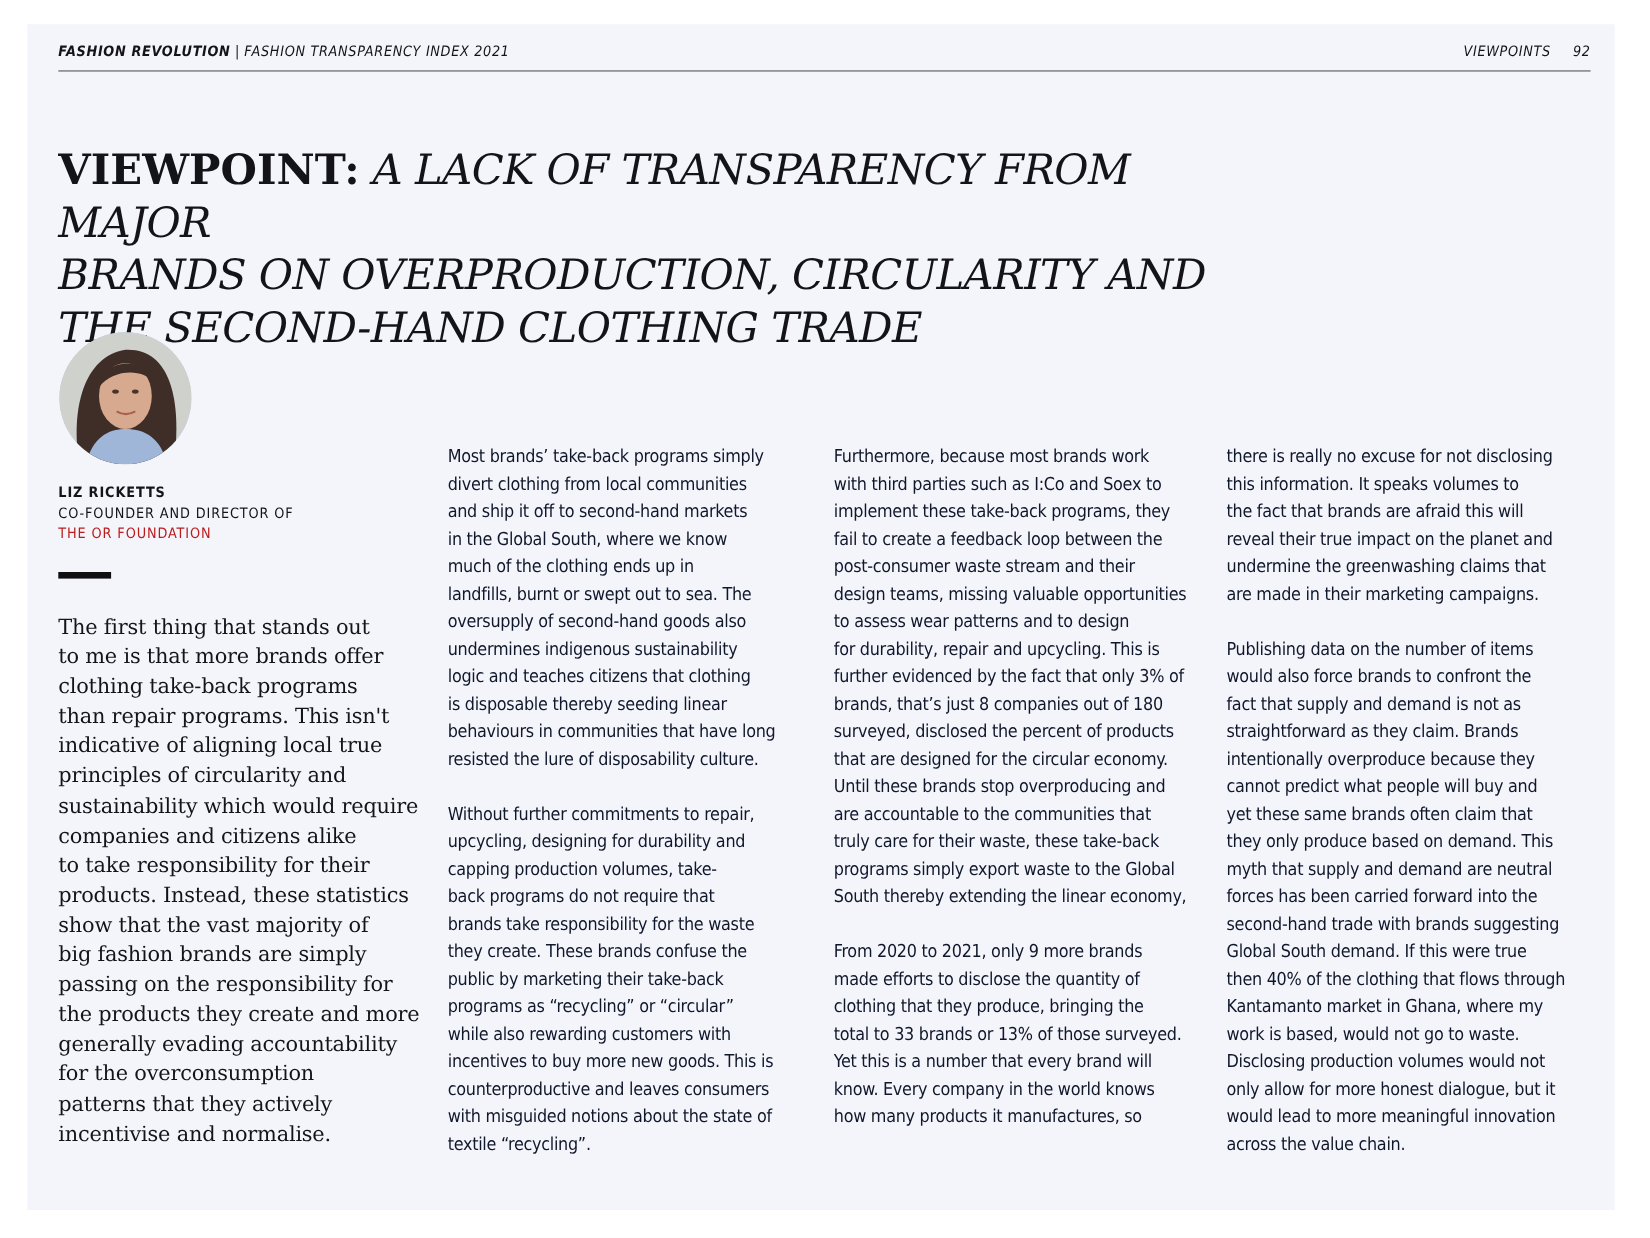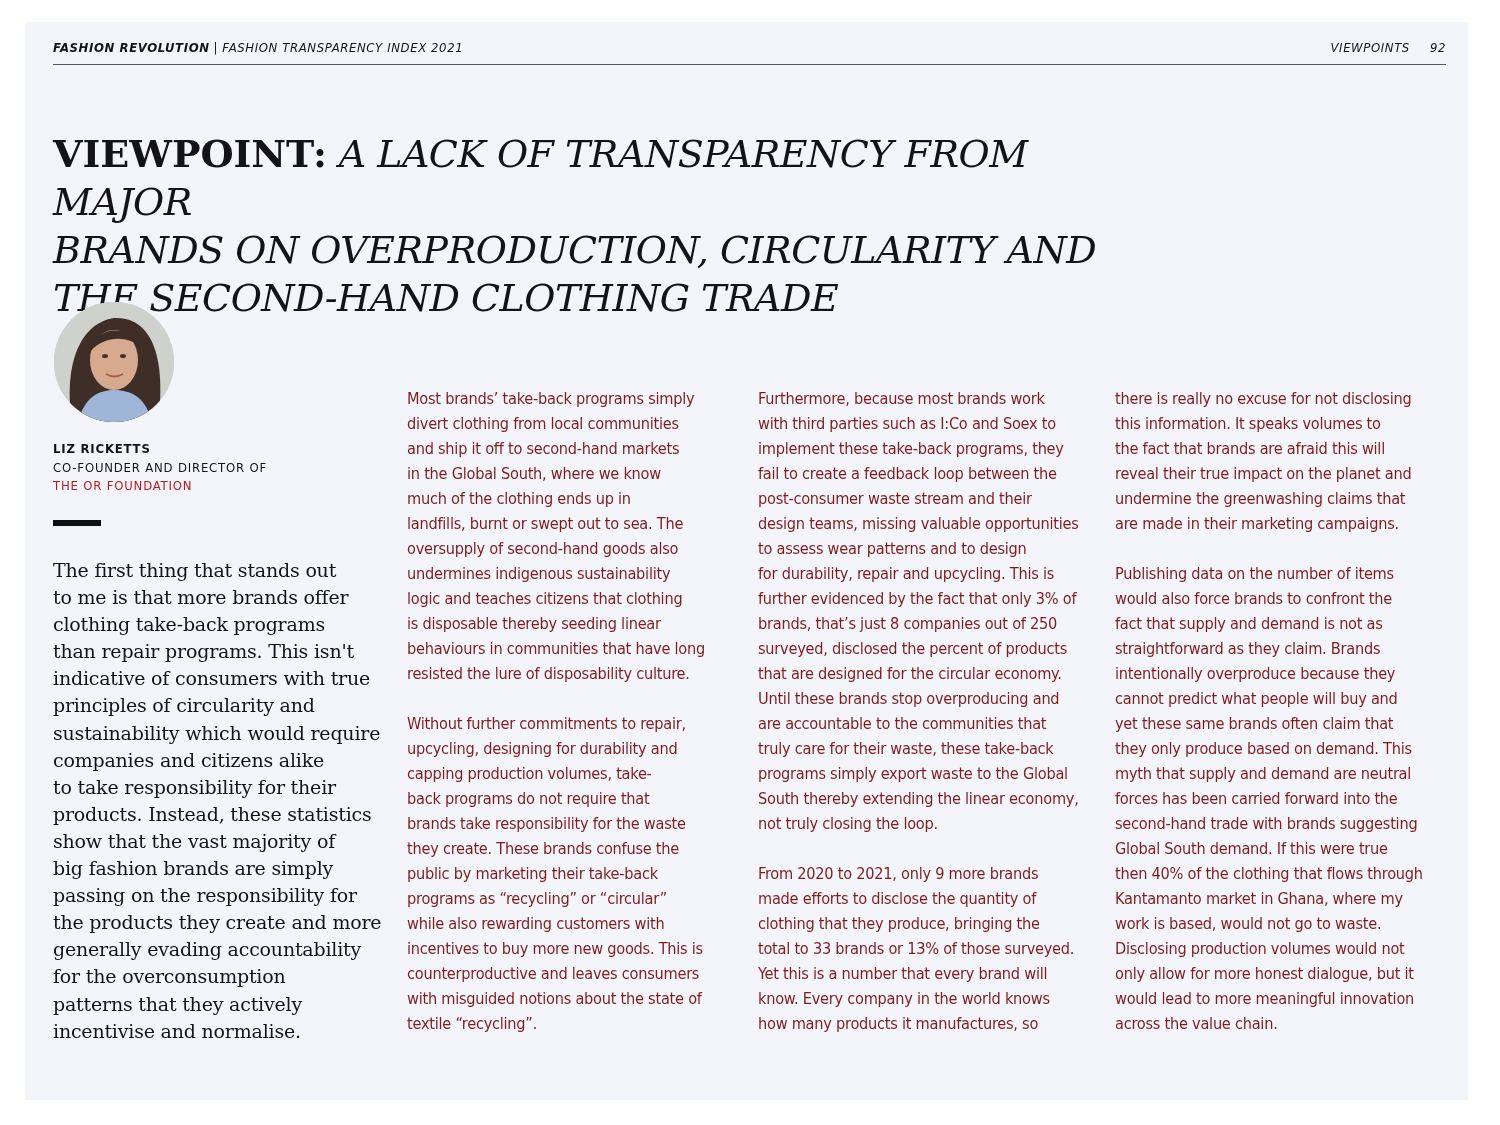--- a/index.html
+++ b/index.html
@@ -100,26 +100,26 @@
     margin: 0;
     font-family: "DejaVu Serif", "Liberation Serif", serif;
     font-size: 19px;
     line-height: 27.1px;
     color: #141418;
     letter-spacing: -0.2px;
   }
 
   .col {
     position: absolute;
-    top: 364px;
+    top: 380px;
     font-family: "DejaVu Sans Condensed", "DejaVu Sans", sans-serif;
     font-stretch: condensed;
     font-size: 16.2px;
     line-height: 25px;
-    color: #7f1d1d;
+    color: #0f172a;
     letter-spacing: -0.25px;
   }
   .col p { margin: 0 0 25px 0; }
   .col .ln { display: block; white-space: nowrap; }
   .col1 { left: 382px; width: 330px; }
   .col2 { left: 733px; width: 345px; }
   .col3 { left: 1090px; width: 340px; }
 </style>
 </head>
 <body>
@@ -161,21 +161,21 @@
     <div class="org">THE OR FOUNDATION</div>
   </div>
 
   <div class="rule-bar"></div>
 
   <p class="pullquote">
     <span>The first thing that stands out</span><br>
     <span>to me is that more brands offer</span><br>
     <span>clothing take-back programs</span><br>
     <span>than repair programs. This isn't</span><br>
-    <span>indicative of consumers with true</span><br>
+    <span>indicative of aligning local true</span><br>
     <span>principles of circularity and</span><br>
     <span>sustainability which would require</span><br>
     <span>companies and citizens alike</span><br>
     <span>to take responsibility for their</span><br>
     <span>products. Instead, these statistics</span><br>
     <span>show that the vast majority of</span><br>
     <span>big fashion brands are simply</span><br>
     <span>passing on the responsibility for</span><br>
     <span>the products they create and more</span><br>
     <span>generally evading accountability</span><br>
@@ -219,29 +219,28 @@
       <p>
         <span class="ln">Furthermore, because most brands work</span>
         <span class="ln">with third parties such as I:Co and Soex to</span>
         <span class="ln">implement these take-back programs, they</span>
         <span class="ln">fail to create a feedback loop between the</span>
         <span class="ln">post-consumer waste stream and their</span>
         <span class="ln">design teams, missing valuable opportunities</span>
         <span class="ln">to assess wear patterns and to design</span>
         <span class="ln">for durability, repair and upcycling. This is</span>
         <span class="ln">further evidenced by the fact that only 3% of</span>
-        <span class="ln">brands, that’s just 8 companies out of 250</span>
+        <span class="ln">brands, that’s just 8 companies out of 180</span>
         <span class="ln">surveyed, disclosed the percent of products</span>
         <span class="ln">that are designed for the circular economy.</span>
         <span class="ln">Until these brands stop overproducing and</span>
         <span class="ln">are accountable to the communities that</span>
         <span class="ln">truly care for their waste, these take-back</span>
         <span class="ln">programs simply export waste to the Global</span>
         <span class="ln">South thereby extending the linear economy,</span>
-        <span class="ln">not truly closing the loop.</span>
       </p>
       <p>
         <span class="ln">From 2020 to 2021, only 9 more brands</span>
         <span class="ln">made efforts to disclose the quantity of</span>
         <span class="ln">clothing that they produce, bringing the</span>
         <span class="ln">total to 33 brands or 13% of those surveyed.</span>
         <span class="ln">Yet this is a number that every brand will</span>
         <span class="ln">know. Every company in the world knows</span>
         <span class="ln">how many products it manufactures, so</span>
       </p>

